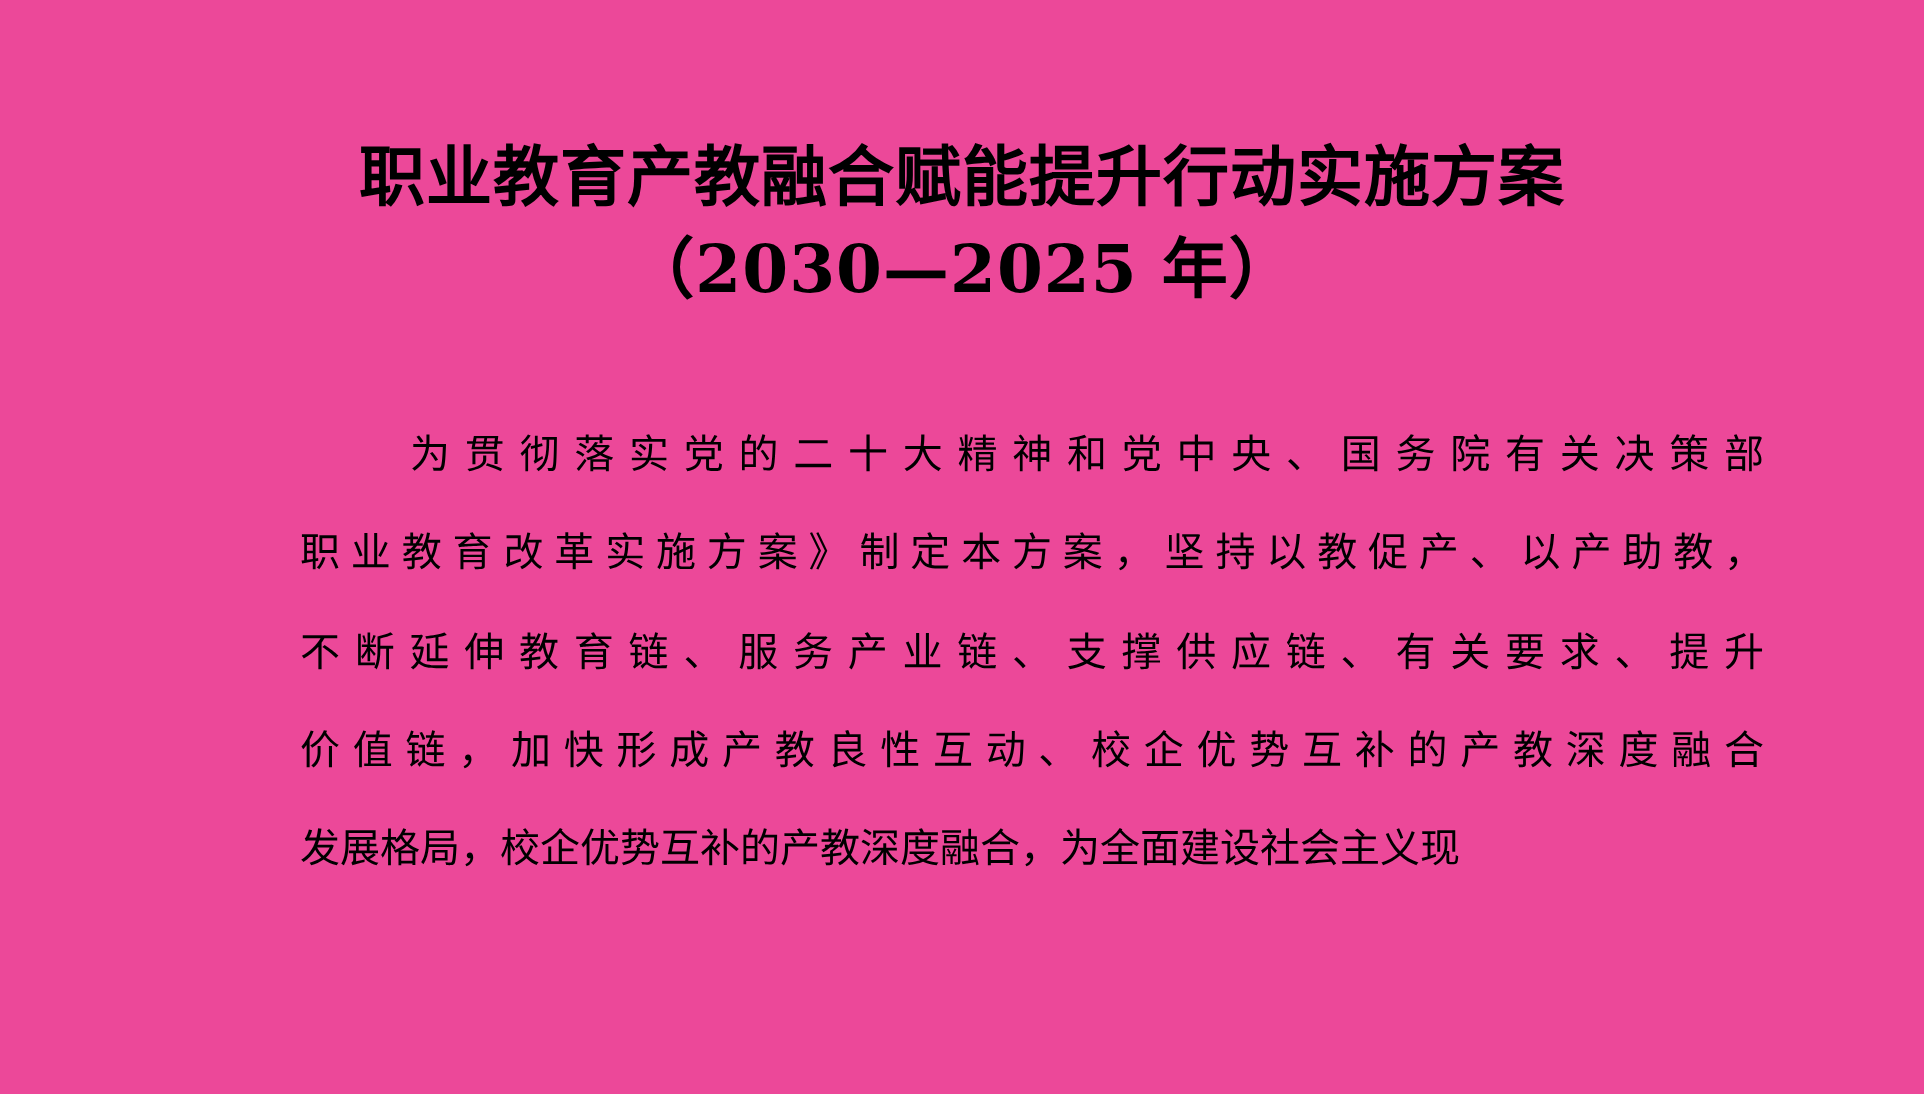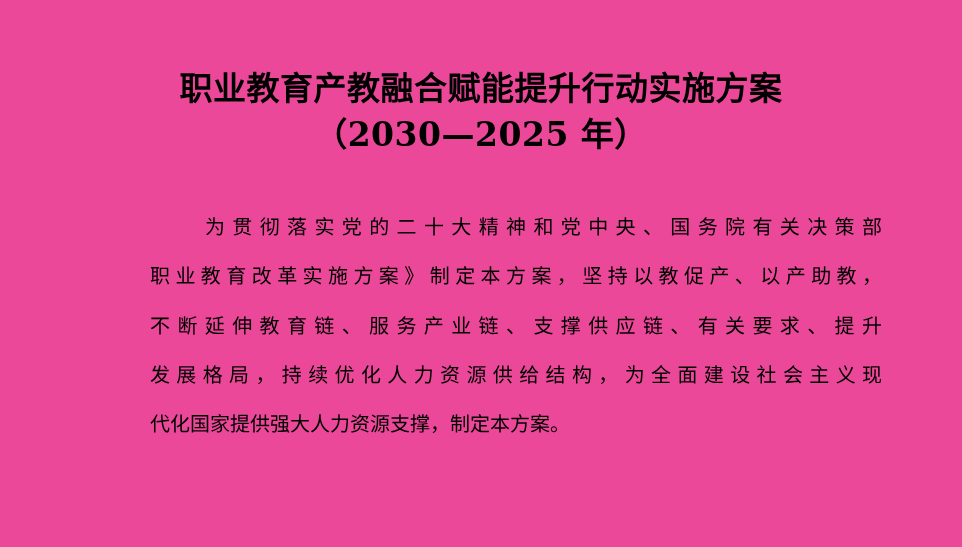--- a/index.html
+++ b/index.html
@@ -69,17 +69,17 @@
   <div class="title-block">
     <div class="title-line">职业教育产教融合赋能提升行动实施方案</div>
     <div class="title-line">（2030—2025 年）</div>
   </div>
 
   <div class="body-block">
 
   <div class="para-line">为贯彻落实党的二十大精神和党中央、国务院有关决策部</div>
       <div class="para-line">职业教育改革实施方案》制定本方案，坚持以教促产、以产助教，</div>
       <div class="para-line">不断延伸教育链、服务产业链、支撑供应链、有关要求、提升</div>
-      <div class="para-line">发展格局，持续优化人力资源供给结构，为全面建设社会主义现</div>
-      <div class="para-line">代化国家提供强大人力资源支撑，制定本方案。</div>
+      <div class="para-line">价值链，加快形成产教良性互动、校企优势互补的产教深度融合</div>
+      <div class="para-line">发展格局，校企优势互补的产教深度融合，为全面建设社会主义现</div>
     </div>
 
 </div>
 
 </body></html>

